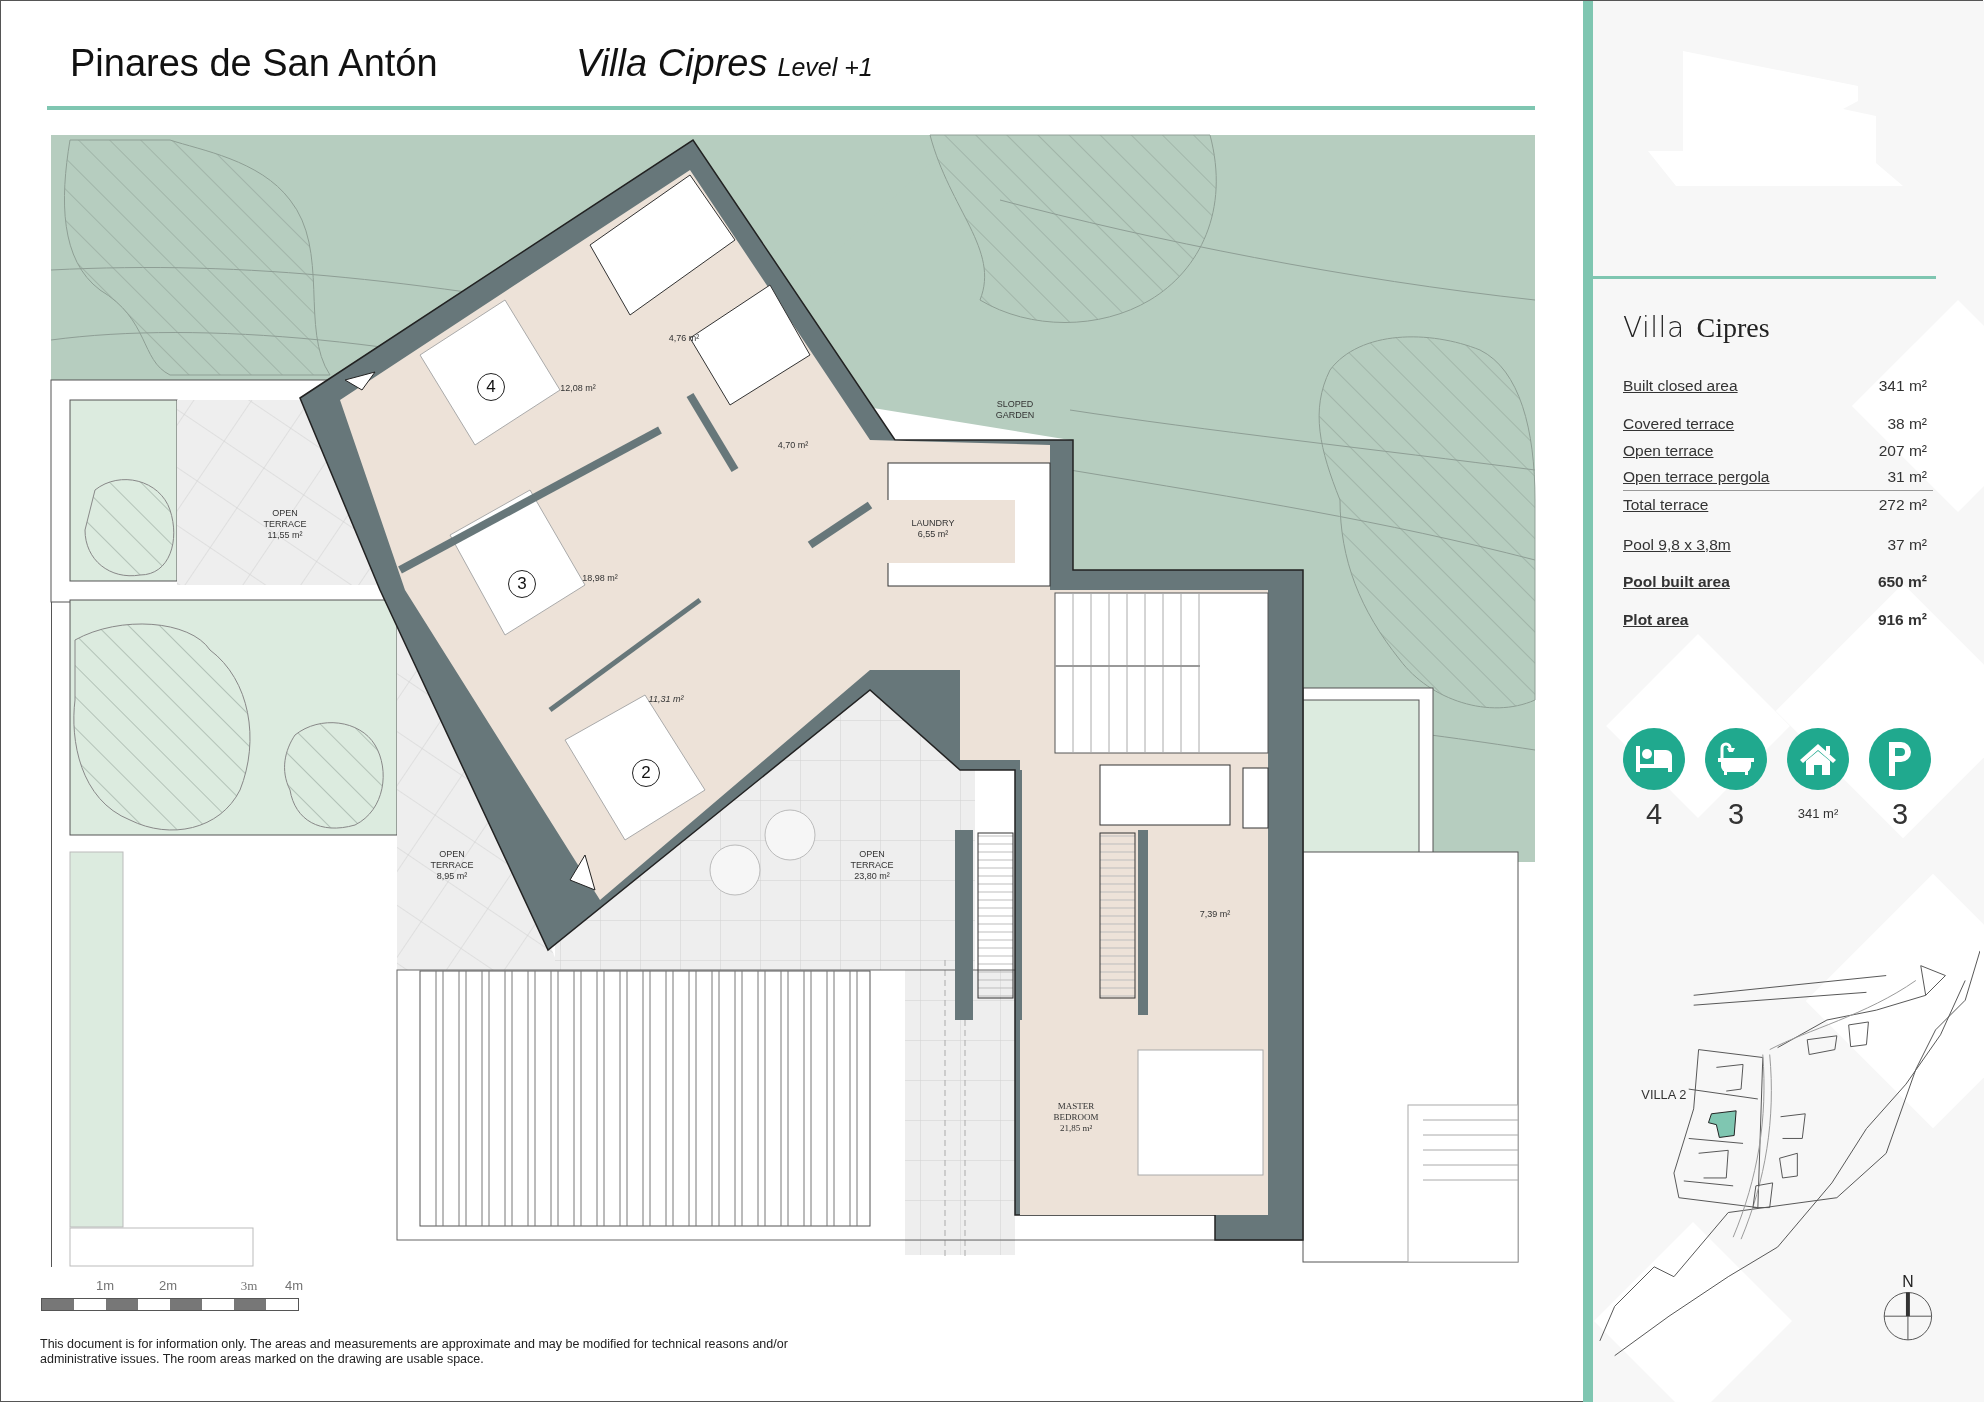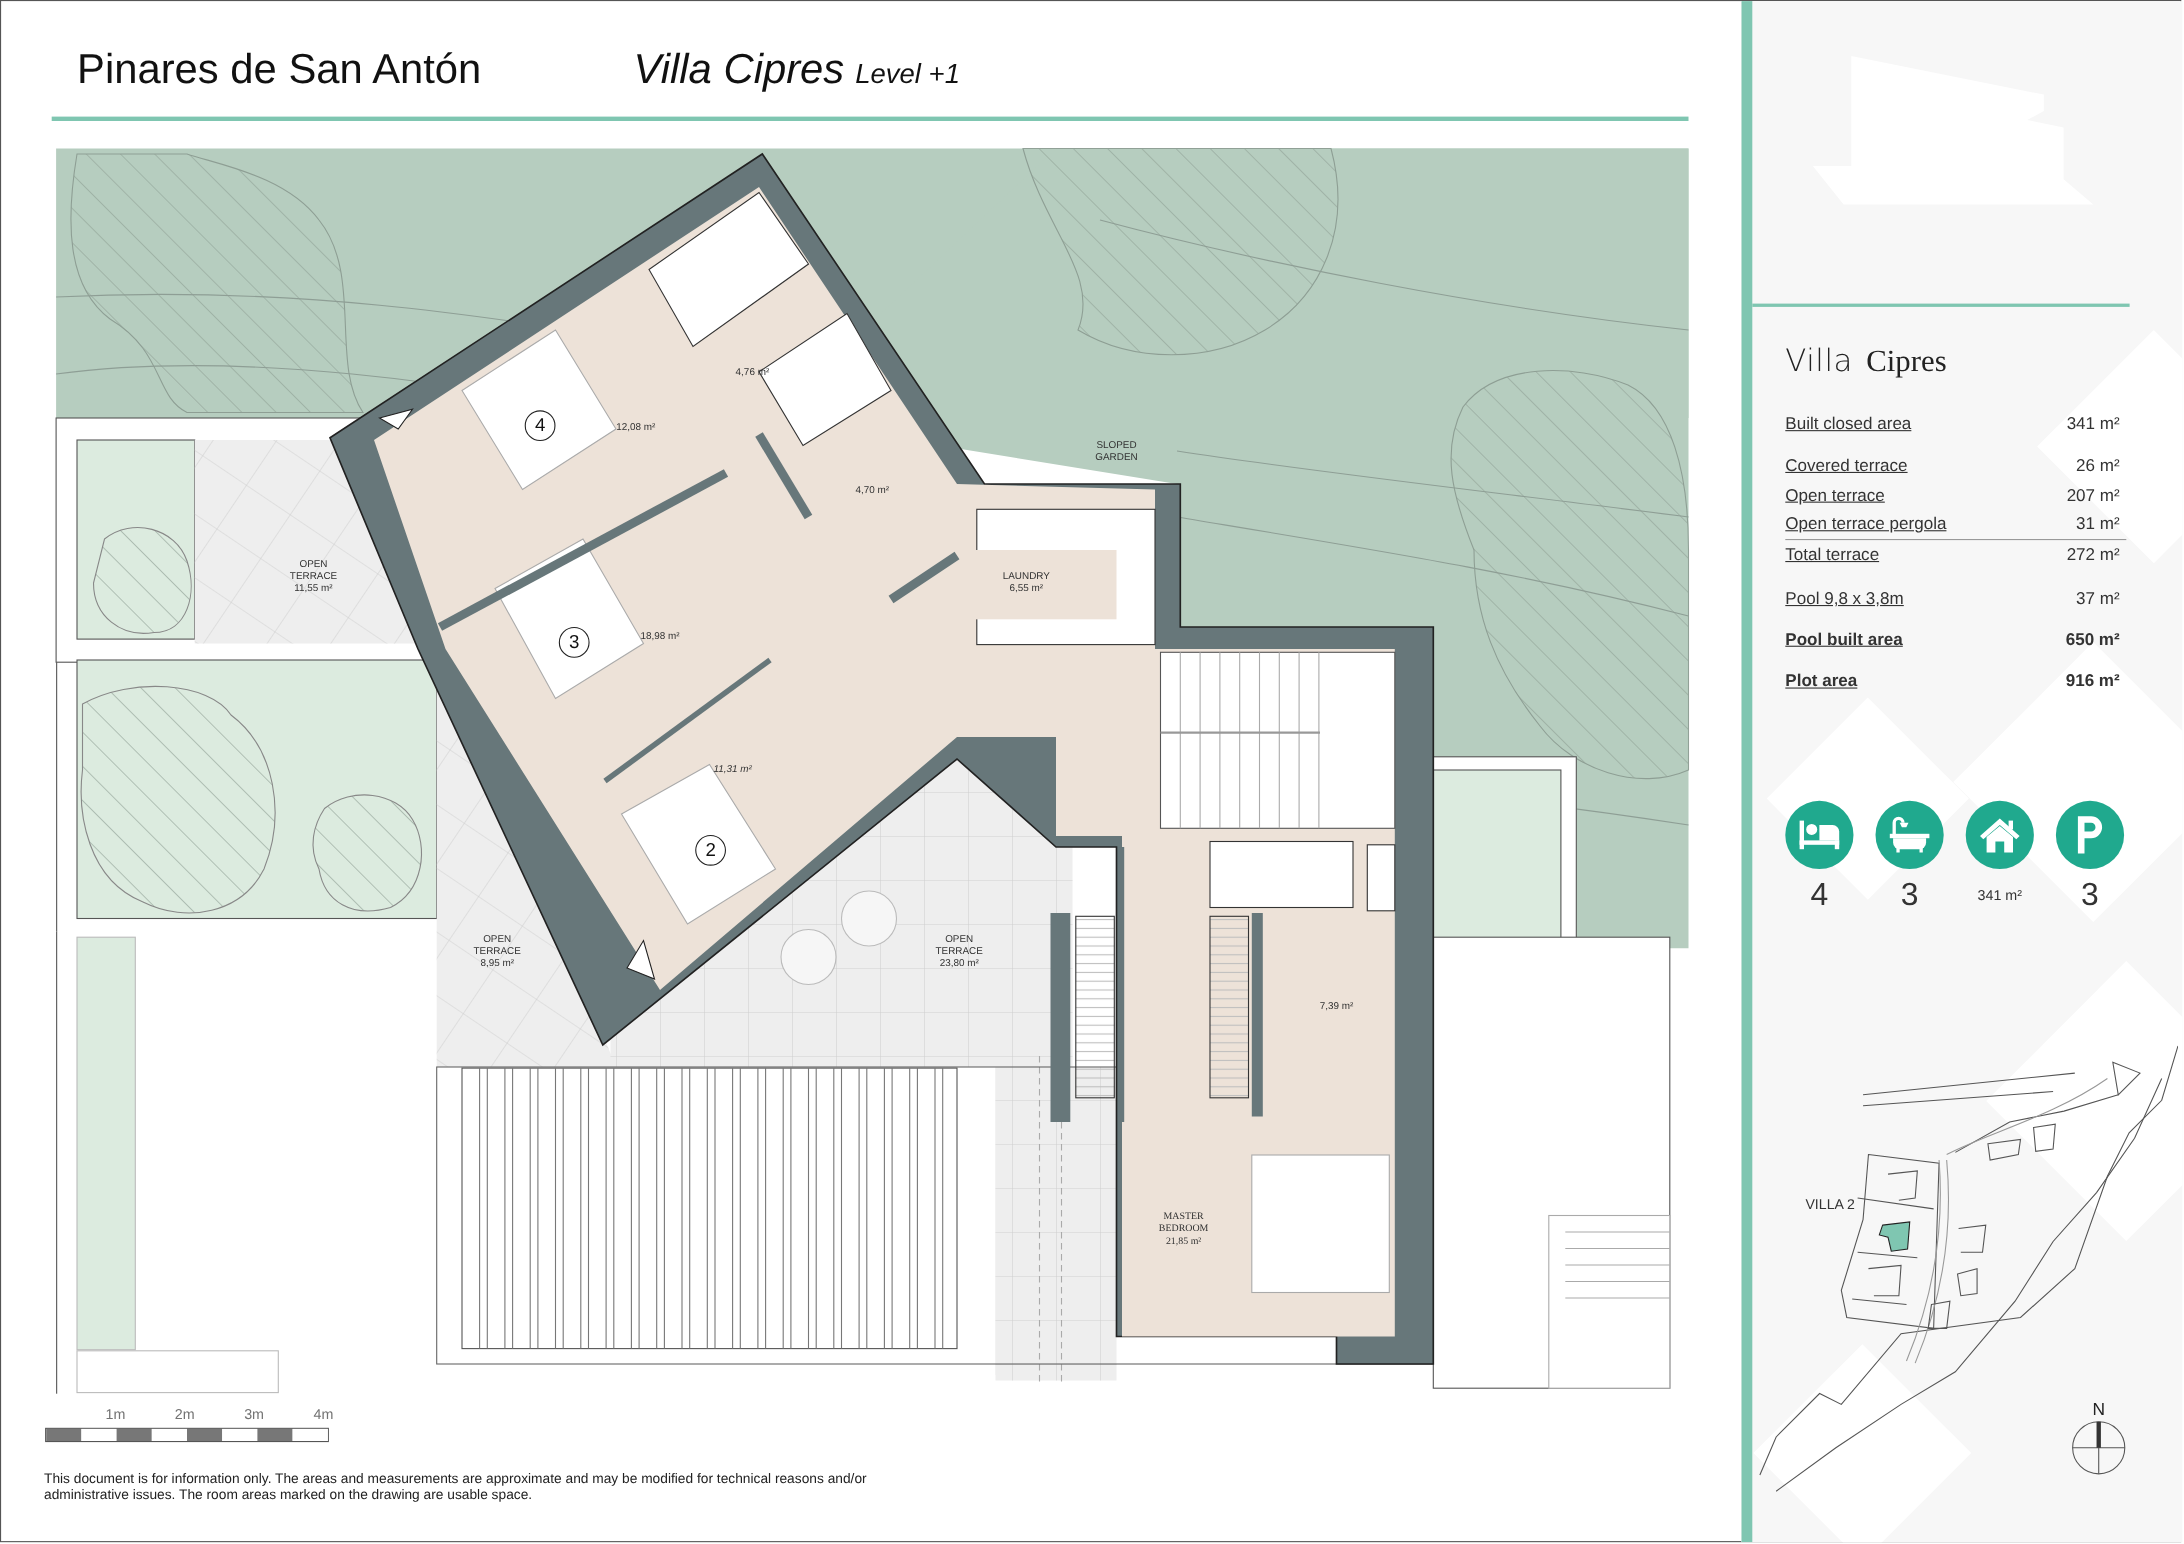--- a/index.html
+++ b/index.html
@@ -241,21 +241,21 @@
 
   <div class="roomnum" style="left:491px;top:387px;">4</div>
   <div class="roomnum" style="left:522px;top:584px;">3</div>
   <div class="roomnum" style="left:646px;top:773px;">2</div>
 </div>
 
 <div class="scale">
   <div class="scale-labels">
     <span style="left:64px;">1m</span>
     <span style="left:127px;">2m</span>
-    <span style="left:190px;">3m</span>
+    <span style="left:208px;font-family:Liberation Serif, serif;">3m</span>
     <span style="left:253px;">4m</span>
   </div>
   <div class="scale-bar">
     <div style="background:#777;"></div>
       <div style="background:#fff;"></div>
     <div style="background:#777;"></div>
       <div style="background:#fff;"></div>
     <div style="background:#777;"></div>
       <div style="background:#fff;"></div>
     <div style="background:#777;"></div>
@@ -284,21 +284,21 @@
     <span class="a">Villa</span><span class="b">Cipres</span>
   </div>
 
   <div class="tbl">
     <div class="row" style="top:4px;">
         <span class="k">Built closed area</span>
         <span class="v">341 m²</span>
       </div>
     <div class="row" style="top:42px;">
         <span class="k">Covered terrace</span>
-        <span class="v">26 m²</span>
+        <span class="v">38 m²</span>
       </div>
     <div class="row" style="top:69px;">
         <span class="k">Open terrace</span>
         <span class="v">207 m²</span>
       </div>
     <div class="row" style="top:95px;">
         <span class="k">Open terrace pergola</span>
         <span class="v">31 m²</span>
       </div>
     <div class="tbl-rule" style="top:117px;"></div>

